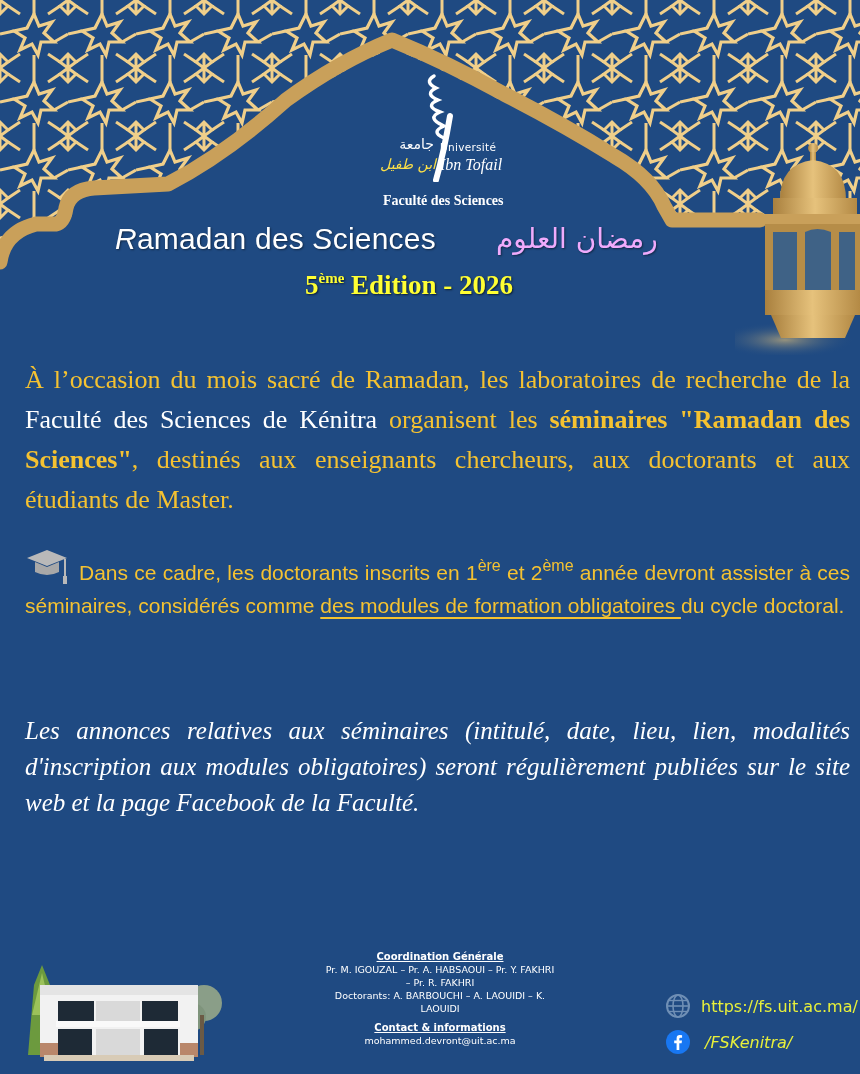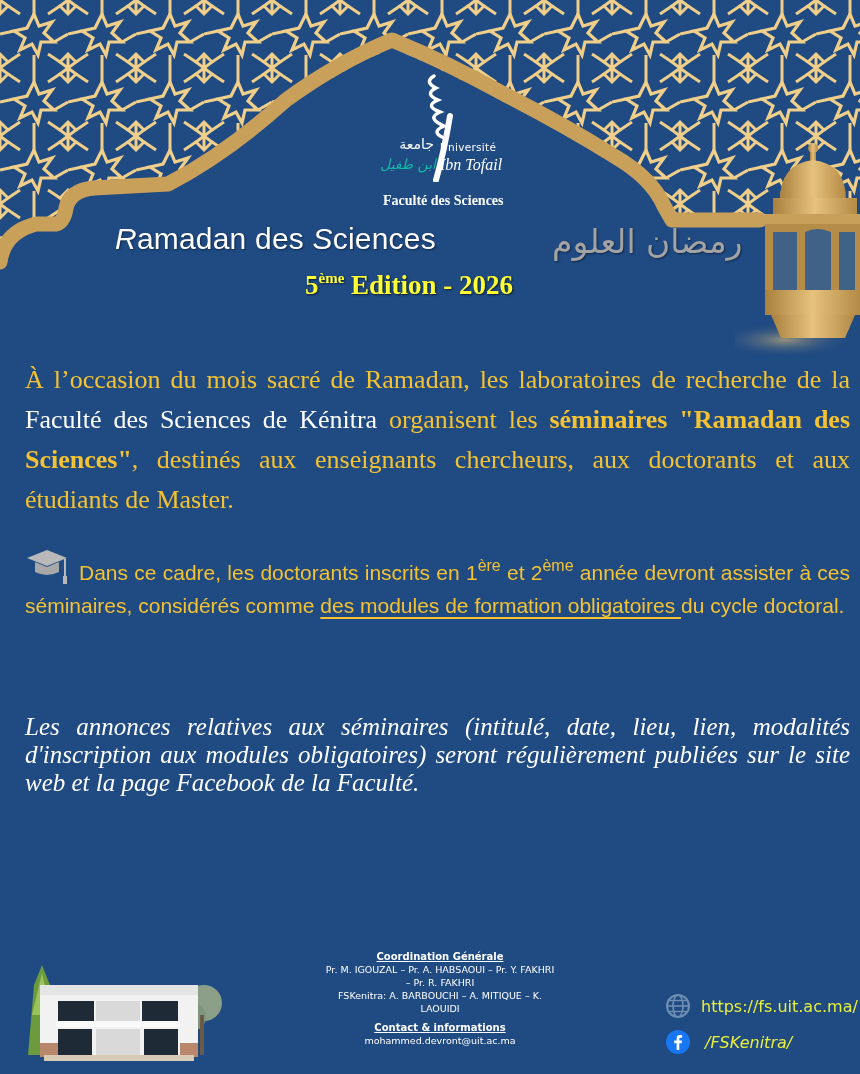--- a/index.html
+++ b/index.html
@@ -6,49 +6,49 @@
   html, body { width: 860px; height: 1074px; overflow: hidden; background: #1f4a82; }
   .poster { position: relative; width: 860px; height: 1074px; background: #1f4a82; overflow: hidden; }
 
   
   .pattern-svg { position: absolute; left: 0; top: 0; width: 860px; height: 300px; }
 
   
   .logo { position: absolute; left: 360px; top: 72px; width: 170px; height: 140px; }
   .logo .calligraphy { position: absolute; left: 34px; top: 0; width: 60px; height: 110px; }
   .logo .arabic-name { position: absolute; left: 8px; top: 64px; color: #fff; font-family: "DejaVu Sans", sans-serif; font-size: 14px; line-height: 16px; text-align: right; width: 66px; direction: rtl; }
-  .logo .arabic-name2 { position: absolute; left: 6px; top: 84px; color: #14b8a6; font-family: "DejaVu Serif", serif; font-size: 14px; font-style: italic; width: 70px; direction: rtl; text-align: right; }
+  .logo .arabic-name2 { position: absolute; left: 6px; top: 84px; color: #fde047; font-family: "DejaVu Serif", serif; font-size: 14px; font-style: italic; width: 70px; direction: rtl; text-align: right; }
   .logo .latin-uni { position: absolute; left: 80px; top: 69px; color: #fff; font-family: "DejaVu Sans", sans-serif; font-size: 10.5px; letter-spacing: 0.3px; }
   .logo .latin-name { position: absolute; left: 80px; top: 84px; color: #fff; font-family: "Liberation Serif", serif; font-style: italic; font-size: 16px; }
   .logo .faculty { position: absolute; left: 23px; top: 121px; color: #fff; font-family: "Liberation Serif", serif; font-weight: bold; font-size: 14px; white-space: nowrap; }
 
   
   .title-row { position: absolute; top: 222px; left: 0; width: 860px; height: 44px; }
   .title-fr { position: absolute; left: 115px; top: 0; color: #fff; font-family: "Liberation Sans", sans-serif; font-size: 30px; letter-spacing: 0.2px; text-shadow: 1px 1px 2px rgba(0,0,0,0.45); white-space: nowrap; }
   .title-fr .cap { font-style: italic; }
-  .title-ar { position: absolute; left: 552px; top: 0; color: #a3a3a3; font-family: "DejaVu Sans", sans-serif; font-size: 33px; direction: rtl; white-space: nowrap; text-shadow: 1px 1px 2px rgba(0,0,0,0.45); }
+  .title-ar { position: absolute; left: 496px; top: 0; color: #f0abfc; font-family: "DejaVu Sans", sans-serif; font-size: 28px; direction: rtl; white-space: nowrap; text-shadow: 1px 1px 2px rgba(0,0,0,0.45); }
   .edition { position: absolute; top: 270px; left: 305px; color: #ffff33; font-family: "Liberation Serif", serif; font-weight: bold; font-size: 27px; white-space: nowrap; text-shadow: 1px 1px 2px rgba(0,0,0,0.6); }
   .edition sup { font-size: 15px; vertical-align: 11px; }
 
   
   .lantern { position: absolute; left: 735px; top: 140px; width: 125px; height: 215px; }
 
   
   .para1 { position: absolute; left: 25px; top: 360px; width: 825px; color: #f5c231; font-family: "Liberation Serif", serif; font-size: 26px; line-height: 40px; text-align: justify; text-align-last: left; }
   .para1 .white { color: #ffffff; }
   .para1 .bold { font-weight: bold; }
 
   
   .para2 { position: absolute; left: 25px; top: 548px; width: 825px; color: #f5c231; font-family: "Liberation Sans", sans-serif; font-size: 21px; line-height: 33px; text-align: justify; text-align-last: left; }
   .para2 .cap-icon { display: inline-block; width: 48px; height: 38px; vertical-align: -6px; margin-right: 6px; }
   .para2 sup { font-size: 16px; vertical-align: 9px; }
   .para2 .u { text-decoration: underline; text-decoration-color: #f5c231; text-underline-offset: 4px; }
 
   
-  .para3 { position: absolute; left: 25px; top: 713px; width: 825px; color: #ffffff; font-family: "Liberation Serif", serif; font-style: italic; font-size: 25px; line-height: 28px; text-align: justify; text-align-last: left; }
+  .para3 { position: absolute; left: 25px; top: 713px; width: 825px; color: #ffffff; font-family: "Liberation Serif", serif; font-style: italic; font-size: 25px; line-height: 36px; text-align: justify; text-align-last: left; }
 
   
   .building { position: absolute; left: 8px; top: 955px; width: 218px; height: 110px; }
   .credits { position: absolute; left: 300px; top: 950px; width: 280px; color: #fff; font-family: "DejaVu Sans", sans-serif; font-size: 9.5px; line-height: 13px; text-align: center; }
   .credits .head { font-weight: bold; text-decoration: underline; font-size: 10px; }
   .credits .gap { height: 6px; }
 
   .links { position: absolute; left: 665px; top: 988px; }
   .link-row { display: flex; align-items: center; height: 36px; }
   .link-row .ic { width: 26px; height: 26px; margin-right: 10px; }
@@ -164,21 +164,21 @@
     <rect x="88" y="74" width="44" height="26" fill="#d9d9d9"></rect>
     <rect x="32" y="88" width="18" height="14" fill="#b9876b"></rect>
     <rect x="172" y="88" width="18" height="14" fill="#b9876b"></rect>
     <rect x="36" y="100" width="150" height="6" fill="#d8cbb6"></rect>
   </svg>
 
   <div class="credits">
     <div class="head">Coordination Générale</div>
     <div>Pr. M. IGOUZAL – Pr. A. HABSAOUI – Pr. Y. FAKHRI</div>
     <div>– Pr. R. FAKHRI</div>
-    <div>FSKenitra: A. BARBOUCHI – A. MITIQUE – K.</div>
+    <div>Doctorants: A. BARBOUCHI – A. LAOUIDI – K.</div>
     <div>LAOUIDI</div>
     <div class="gap"></div>
     <div class="head">Contact &amp; informations</div>
     <div>mohammed.devront@uit.ac.ma</div>
   </div>
 
   <div class="links">
     <div class="link-row web">
       <svg class="ic" viewBox="0 0 26 26">
         <circle cx="13" cy="13" r="11" fill="none" stroke="#6f8fb5" stroke-width="2"></circle>

